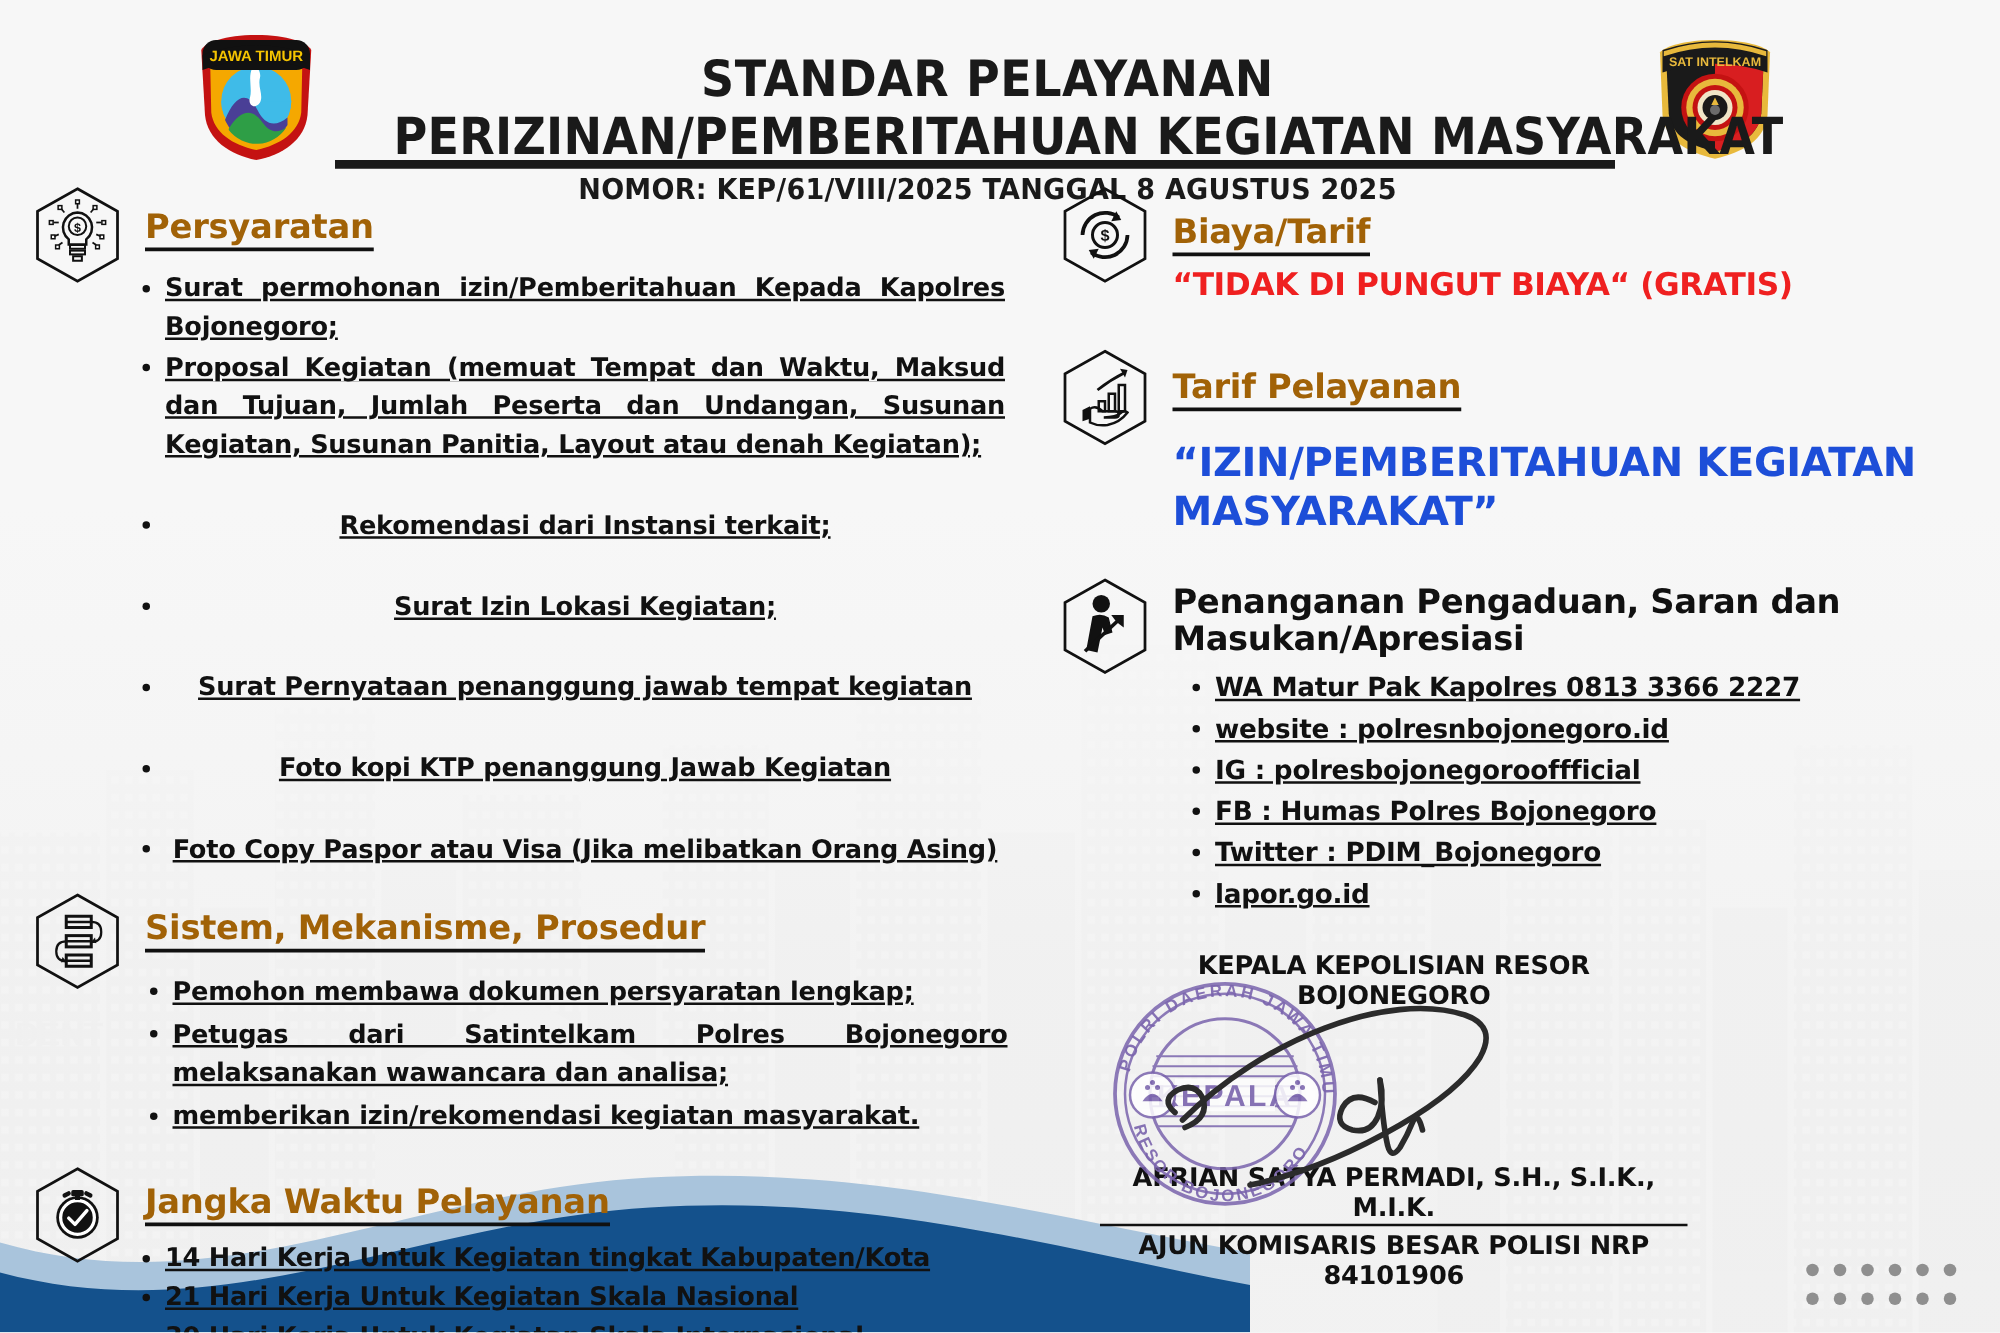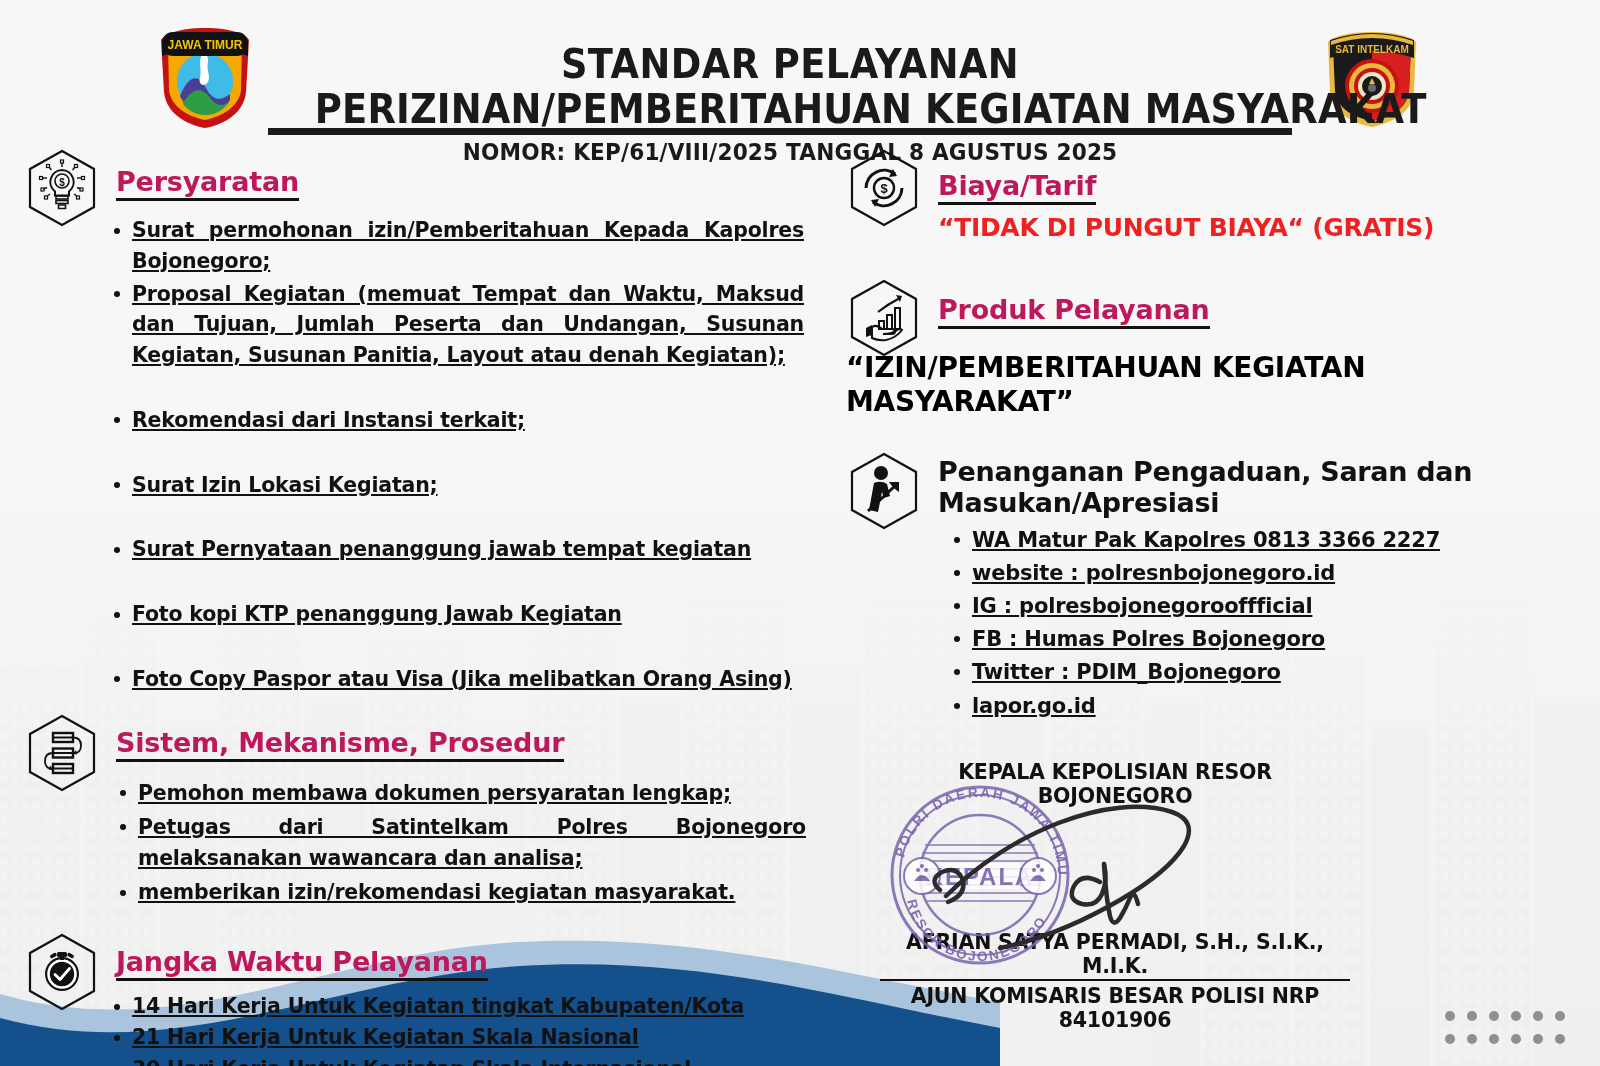--- a/index.html
+++ b/index.html
@@ -92,21 +92,21 @@
 
   .section { position:relative; margin-bottom:4px; }
 
   .hex-icon {
     position:absolute; left:0; top:0; width:76px; height:80px;
   }
   .hex-icon svg { display:block; width:100%; height:100%; }
 
   .sec-head {
     font-family:"DejaVu Sans", sans-serif;
-    font-weight:bold; font-size:27px; color:#be185d;
+    font-weight:bold; font-size:27px; color:#a16207;
     display:inline-block;
     border-bottom:3px solid #111;
     padding-bottom:1px;
     letter-spacing:-0.2px;
   }
 
   .sec-head-plain {
     font-family:"DejaVu Sans", sans-serif;
     font-weight:bold; font-size:27px; color:#111;
     line-height:1.12; letter-spacing:-0.3px;
@@ -129,21 +129,21 @@
   }
 
   
   .persyaratan { }
   .persyaratan .head-row { padding-left:92px; padding-top:18px; }
   .persyaratan ul { margin-top:14px; margin-left:86px; width:694px; }
   .persyaratan li {
     font-size:20.5px; line-height:1.50; margin-bottom:2px;
     text-align:justify; letter-spacing:-0.2px;
   }
-  .persyaratan li.nojust { text-align:left;margin-top:34px; }
+  .persyaratan li.nojust { text-align:center;margin-top:34px; }
 
   
   .sistem { margin-top:18px; }
   .sistem .head-row { padding-left:92px; padding-top:14px; }
   .sistem ul { margin-top:16px; margin-left:92px; width:690px; }
   .sistem li {
     font-size:20.5px; line-height:1.52; margin-bottom:3px;
     text-align:justify; letter-spacing:-0.2px;
   }
   .sistem li.nojust { text-align:left; }
@@ -159,23 +159,23 @@
   .biaya .value {
     margin-left:92px; margin-top:8px;
     font-family:"DejaVu Sans", sans-serif;
     font-weight:bold; font-size:25px; color:#ef2020;
     letter-spacing:-0.3px;
   }
 
   .produk { margin-top:36px; }
   .produk .head-row { padding-left:92px; padding-top:16px; }
   .produk .value {
-    margin-top:22px; width:620px;
-    font-family:"DejaVu Sans", sans-serif;
-    font-weight:bold; font-size:28px; color:#000000;
+    margin-left:92px; margin-top:22px; width:620px;
+    font-family:"DejaVu Sans", sans-serif;
+    font-weight:bold; font-size:32px; color:#1d4ed8;
     line-height:1.22; letter-spacing:-0.3px;
   }
 
   .pengaduan { margin-top:32px; }
   .pengaduan .head-row { padding-left:92px; padding-top:6px; }
   .pengaduan ul { margin-top:6px; margin-left:104px; width:600px; }
   .pengaduan li { font-size:21px; line-height:1.58; letter-spacing:-0.2px; }
 
   
   .signature {
@@ -468,21 +468,21 @@
             <rect x="41" y="37" width="5" height="14"></rect>
             <rect x="49" y="30" width="5" height="21"></rect>
           </g>
           <path d="M32 34 q10 -8 22 -14" fill="none" stroke="#111" stroke-width="2.2"></path>
           <path d="M50 17 l6 1 l-2 6 z" fill="#111"></path>
           <path d="M20 50 l6 -3 v10 l-6 2 z" fill="#111"></path>
           <path d="M26 49 q5 -3 10 2 h10 q3 0 3 2.5 t-3 2.5 h-9 q10 0 14 -4 q3 -2 5 0 q-6 8 -16 10 q-8 1 -14 -2 z" fill="none" stroke="#111" stroke-width="2"></path>
         </svg>
       </div>
       <div class="head-row">
-        <span class="sec-head">Produk Pelayanan</span>
+        <span class="sec-head">Tarif Pelayanan</span>
       </div>
       <div class="value">“IZIN/PEMBERITAHUAN KEGIATAN MASYARAKAT”</div>
     </div>
 
     <div class="section pengaduan">
       <div class="hex-icon">
         <svg viewBox="0 0 76 80">
           <polygon points="38,3 70,21 70,59 38,77 6,59 6,21" fill="none" stroke="#111" stroke-width="2.2"></polygon>
           <circle cx="35" cy="22" r="7" fill="#111"></circle>
           <path d="M28 32 q7 -3 13 1 l3 12 l-6 2 l-2 -6 l-4 20 l-9 -2 z" fill="#111"></path>

